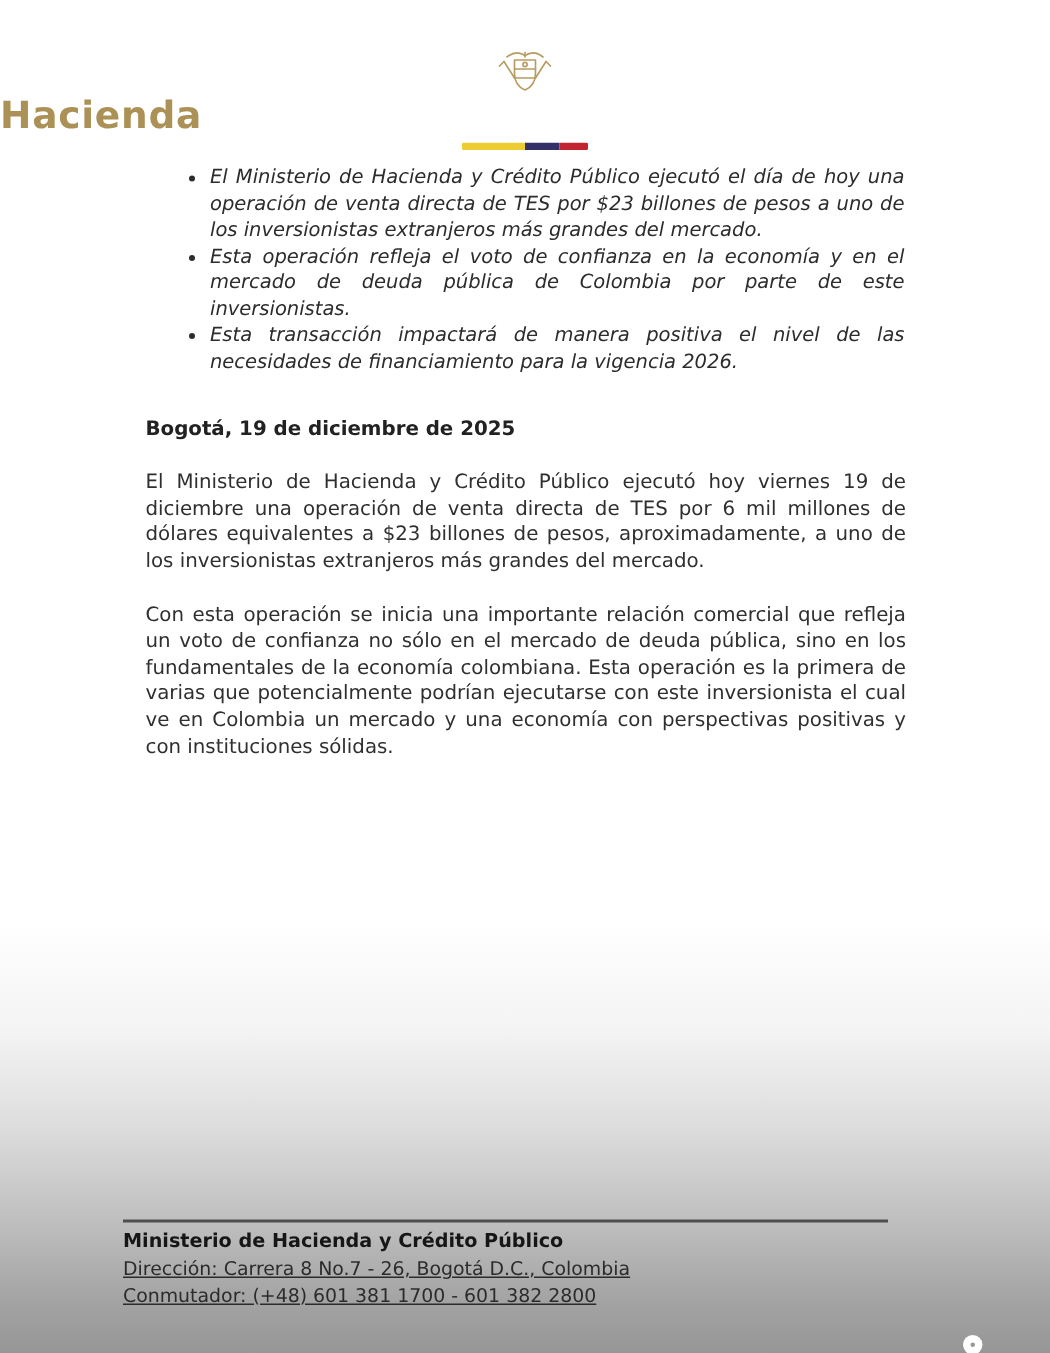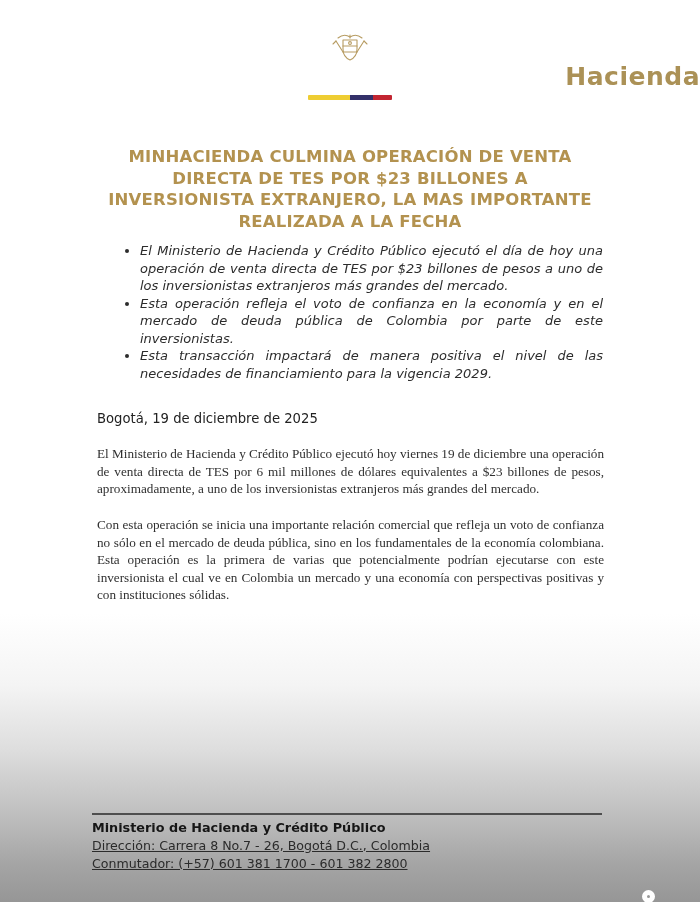--- a/index.html
+++ b/index.html
@@ -11,21 +11,21 @@
     overflow: hidden;
     font-family: "DejaVu Sans", "Liberation Sans", sans-serif;
     color: #2f2f2f;
     background: linear-gradient(180deg,
       #ffffff 0%, #ffffff 68%,
       #f4f4f4 76%, #dedede 83%,
       #c0c0c0 90%, #a4a4a4 96%, #969696 100%);
   }
 
   
-  .header { text-align: right; padding-top: 32px; }
+  .header { text-align: left; padding-top: 32px; }
   .emblem { display: block; margin: 0 auto; }
   .wordmark {
     font-size: 25px;
     font-weight: bold;
     color: #ab9156;
     letter-spacing: 0.5px;
     line-height: 1.05;
     margin-top: 2px;
   }
   .flag-stripe {
@@ -60,38 +60,37 @@
     font-style: italic;
     font-size: 13px;
     line-height: 17.5px;
     text-align: justify;
     color: #2c2c2c;
   }
 
   
   .dateline {
     margin: 28px 96px 0 97px;
-    font-weight: normal;
+    font-weight: bold;
     font-size: 13.2px;
     line-height: 17px;
     color: #222222;
   }
   .body-copy p {
     margin: 18px 96px 0 97px;
     font-size: 13.2px;
     line-height: 17.6px;
     text-align: justify;
     color: #2f2f2f;
-    font-family: Liberation Serif, serif;
   }
 
   
   .footer {
     position: absolute;
-    left: 92px;
+    left: 82px;
     top: 813px;
     width: 510px;
     font-size: 12.6px;
     line-height: 17.8px;
   }
   .footer-rule {
     border: none;
     border-top: 2px solid #4e4e4e;
     margin: 0 0 4px 0;
     width: 100%;
@@ -132,37 +131,36 @@
       </svg>
     </span>
     <div class="wordmark">Hacienda</div>
     <div class="flag-stripe">
       <span class="flag-yellow"></span>
       <span class="flag-blue"></span>
       <span class="flag-red"></span>
     </div>
   </div>
 
-  <div class="title">MINHACIENDA CULMINA OPERACIÓN DE VENTA DIRECTA DE TES POR $23 BILLONES A INVERSIONISTA EXTRANJERO, LA MAS IMPORTANTE REALIZADA A LA FECHA</div>
 
   <ul class="bullets">
     <li>El Ministerio de Hacienda y Crédito Público ejecutó el día de hoy una operación de venta directa de TES por $23 billones de pesos a uno de los inversionistas extranjeros más grandes del mercado.</li>
     <li>Esta operación refleja el voto de confianza en la economía y en el mercado de deuda pública de Colombia por parte de este inversionistas.</li>
-    <li>Esta transacción impactará de manera positiva el nivel de las necesidades de financiamiento para la vigencia 2029.</li>
+    <li>Esta transacción impactará de manera positiva el nivel de las necesidades de financiamiento para la vigencia 2026.</li>
   </ul>
 
   <div class="dateline">Bogotá, 19 de diciembre de 2025</div>
 
   <div class="body-copy">
     <p>El Ministerio de Hacienda y Crédito Público ejecutó hoy viernes 19 de diciembre una operación de venta directa de TES por 6 mil millones de dólares equivalentes a $23 billones de pesos, aproximadamente, a uno de los inversionistas extranjeros más grandes del mercado.</p>
     <p>Con esta operación se inicia una importante relación comercial que refleja un voto de confianza no sólo en el mercado de deuda pública, sino en los fundamentales de la economía colombiana. Esta operación es la primera de varias que potencialmente podrían ejecutarse con este inversionista el cual ve en Colombia un mercado y una economía con perspectivas positivas y con instituciones sólidas.</p>
   </div>
 
   <div class="footer">
     <hr class="footer-rule">
     <div class="footer-org">Ministerio de Hacienda y Crédito Público</div>
     <div class="footer-line">Dirección: Carrera 8 No.7 - 26, Bogotá D.C., Colombia</div>
-    <div class="footer-line">Conmutador: (+57) 601 381 1700 - 601 382 2800</div>
+    <div class="footer-line">Conmutador: (+48) 601 381 1700 - 601 382 2800</div>
   </div>
 
   <div class="bottom-ring"></div>
 
 </div>
 
 </body></html>

